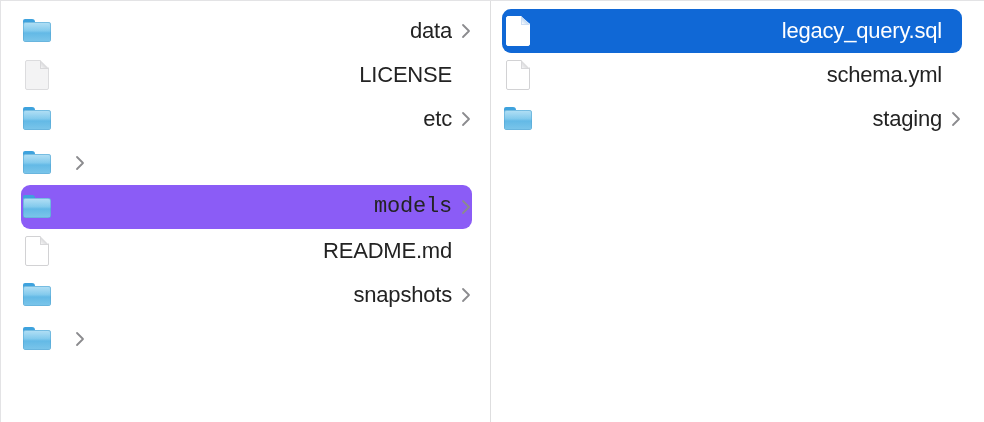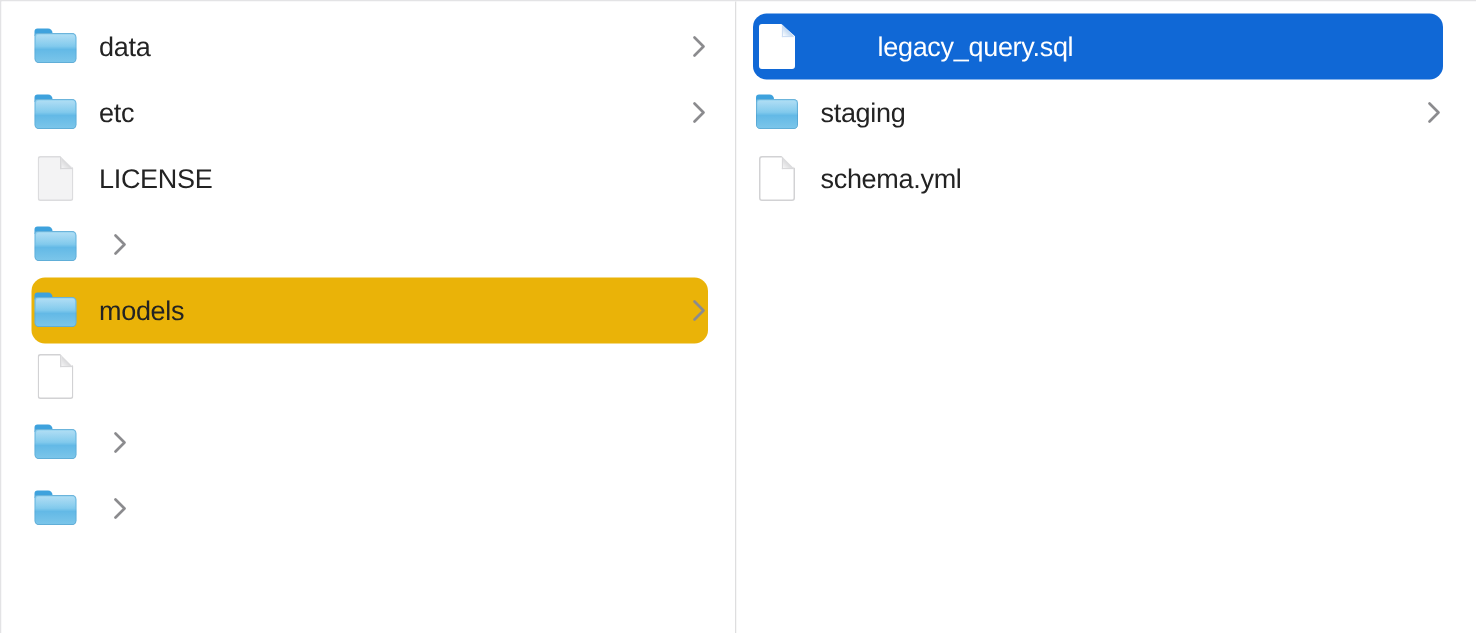--- a/index.html
+++ b/index.html
@@ -47,25 +47,25 @@
   }
   #column-left .row {
     margin: 0 18px 0 20px;
     padding-left: 1px;
   }
   #column-right .row {
     margin: 0 22px 0 11px;
     padding-left: 1px;
   }
   .row.selected-gray {
-    background: #eab308;
+    background: #8b5cf6;
+    font-family: Liberation Mono, monospace;
   }
   .row.selected-blue {
     background: #1068d6;
-    gap: 38px;
   }
   .icon {
     width: 30px;
     height: 32px;
     flex: 0 0 30px;
     position: relative;
     margin-right: 14px;
   }
   
   .folder-icon {
@@ -138,28 +138,29 @@
   }
   .file-icon.on-blue .page {
     background: #ffffff;
     border-color: #ffffff;
   }
   .file-icon.on-blue .fold {
     background: linear-gradient(225deg, #d3e2f6 0%, #bcd5f1 55%, #ffffff 100%);
     border-color: #cddef4;
   }
   .label {
-    font-size: 18px;
+    font-size: 22px;
     line-height: 30px;
     color: #232323;
     letter-spacing: -0.2px;
     white-space: nowrap;
     flex: 1 1 auto;
     overflow: hidden;
     text-overflow: ellipsis;
+    text-align: right;
   }
   .row.selected-blue .label {
     color: #ffffff;
   }
   .chevron {
     flex: 0 0 auto;
     width: 12px;
     height: 20px;
     margin-left: 8px;
     position: relative;
@@ -186,55 +187,55 @@
         </span>
         <span class="label">data</span>
         <span class="chevron">
           <svg width="12" height="20" viewBox="0 0 12 20" fill="none">
             <path d="M3 4 L9 10 L3 16" stroke="#8b8b8e" stroke-width="1.8" stroke-linecap="round" stroke-linejoin="round"></path>
           </svg>
         </span>
       </div>
       <div class="row">
         <span class="icon">
-          <span class="folder-icon">
-            <span class="tab"></span>
-            <span class="body"></span>
-            <span class="sheen"></span>
-          </span>
-        </span>
-        <span class="label">etc</span>
-        <span class="chevron">
-          <svg width="12" height="20" viewBox="0 0 12 20" fill="none">
-            <path d="M3 4 L9 10 L3 16" stroke="#8b8b8e" stroke-width="1.8" stroke-linecap="round" stroke-linejoin="round"></path>
-          </svg>
-        </span>
-      </div>
-      <div class="row">
-        <span class="icon">
           <span class="file-icon gray">
             <span class="page"></span>
             <span class="fold"></span>
           </span>
         </span>
         <span class="label">LICENSE</span>
         <span class="chevron hidden">
           <svg width="12" height="20" viewBox="0 0 12 20" fill="none">
             <path d="M3 4 L9 10 L3 16" stroke="#8b8b8e" stroke-width="1.8" stroke-linecap="round" stroke-linejoin="round"></path>
           </svg>
         </span>
       </div>
       <div class="row">
         <span class="icon">
           <span class="folder-icon">
             <span class="tab"></span>
             <span class="body"></span>
             <span class="sheen"></span>
           </span>
         </span>
+        <span class="label">etc</span>
+        <span class="chevron">
+          <svg width="12" height="20" viewBox="0 0 12 20" fill="none">
+            <path d="M3 4 L9 10 L3 16" stroke="#8b8b8e" stroke-width="1.8" stroke-linecap="round" stroke-linejoin="round"></path>
+          </svg>
+        </span>
+      </div>
+      <div class="row">
+        <span class="icon">
+          <span class="folder-icon">
+            <span class="tab"></span>
+            <span class="body"></span>
+            <span class="sheen"></span>
+          </span>
+        </span>
         <span class="chevron">
           <svg width="12" height="20" viewBox="0 0 12 20" fill="none">
             <path d="M3 4 L9 10 L3 16" stroke="#8b8b8e" stroke-width="1.8" stroke-linecap="round" stroke-linejoin="round"></path>
           </svg>
         </span>
       </div>
       <div class="row selected-gray">
         <span class="icon">
           <span class="folder-icon">
             <span class="tab"></span>
@@ -249,34 +250,36 @@
           </svg>
         </span>
       </div>
       <div class="row">
         <span class="icon">
           <span class="file-icon">
             <span class="page"></span>
             <span class="fold"></span>
           </span>
         </span>
+        <span class="label">README.md</span>
         <span class="chevron hidden">
           <svg width="12" height="20" viewBox="0 0 12 20" fill="none">
             <path d="M3 4 L9 10 L3 16" stroke="#8b8b8e" stroke-width="1.8" stroke-linecap="round" stroke-linejoin="round"></path>
           </svg>
         </span>
       </div>
       <div class="row">
         <span class="icon">
           <span class="folder-icon">
             <span class="tab"></span>
             <span class="body"></span>
             <span class="sheen"></span>
           </span>
         </span>
+        <span class="label">snapshots</span>
         <span class="chevron">
           <svg width="12" height="20" viewBox="0 0 12 20" fill="none">
             <path d="M3 4 L9 10 L3 16" stroke="#8b8b8e" stroke-width="1.8" stroke-linecap="round" stroke-linejoin="round"></path>
           </svg>
         </span>
       </div>
       <div class="row">
         <span class="icon">
           <span class="folder-icon">
             <span class="tab"></span>
@@ -303,42 +306,42 @@
         </span>
         <span class="label">legacy_query.sql</span>
         <span class="chevron hidden">
           <svg width="12" height="20" viewBox="0 0 12 20" fill="none">
             <path d="M3 4 L9 10 L3 16" stroke="#ffffff" stroke-width="1.8" stroke-linecap="round" stroke-linejoin="round"></path>
           </svg>
         </span>
       </div>
       <div class="row">
         <span class="icon">
-          <span class="folder-icon">
-            <span class="tab"></span>
-            <span class="body"></span>
-            <span class="sheen"></span>
-          </span>
-        </span>
-        <span class="label">staging</span>
-        <span class="chevron">
-          <svg width="12" height="20" viewBox="0 0 12 20" fill="none">
-            <path d="M3 4 L9 10 L3 16" stroke="#8b8b8e" stroke-width="1.8" stroke-linecap="round" stroke-linejoin="round"></path>
-          </svg>
-        </span>
-      </div>
-      <div class="row">
-        <span class="icon">
           <span class="file-icon">
             <span class="page"></span>
             <span class="fold"></span>
           </span>
         </span>
         <span class="label">schema.yml</span>
         <span class="chevron hidden">
           <svg width="12" height="20" viewBox="0 0 12 20" fill="none">
             <path d="M3 4 L9 10 L3 16" stroke="#8b8b8e" stroke-width="1.8" stroke-linecap="round" stroke-linejoin="round"></path>
           </svg>
         </span>
       </div>
+      <div class="row">
+        <span class="icon">
+          <span class="folder-icon">
+            <span class="tab"></span>
+            <span class="body"></span>
+            <span class="sheen"></span>
+          </span>
+        </span>
+        <span class="label">staging</span>
+        <span class="chevron">
+          <svg width="12" height="20" viewBox="0 0 12 20" fill="none">
+            <path d="M3 4 L9 10 L3 16" stroke="#8b8b8e" stroke-width="1.8" stroke-linecap="round" stroke-linejoin="round"></path>
+          </svg>
+        </span>
+      </div>
     </div>
 
 </div>
 
 </body></html>

